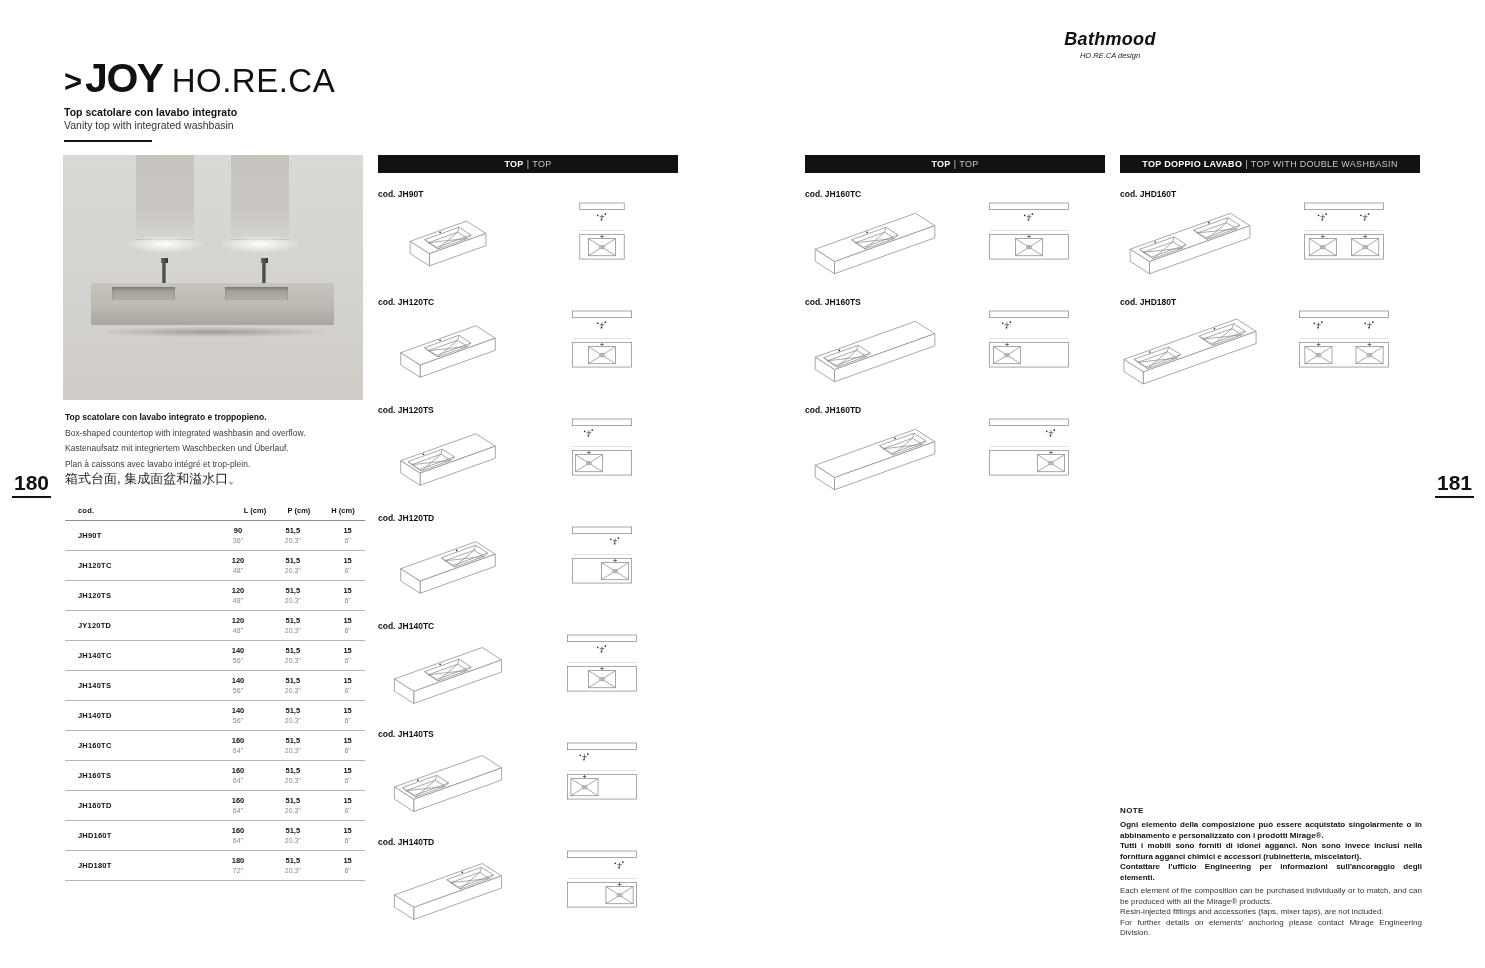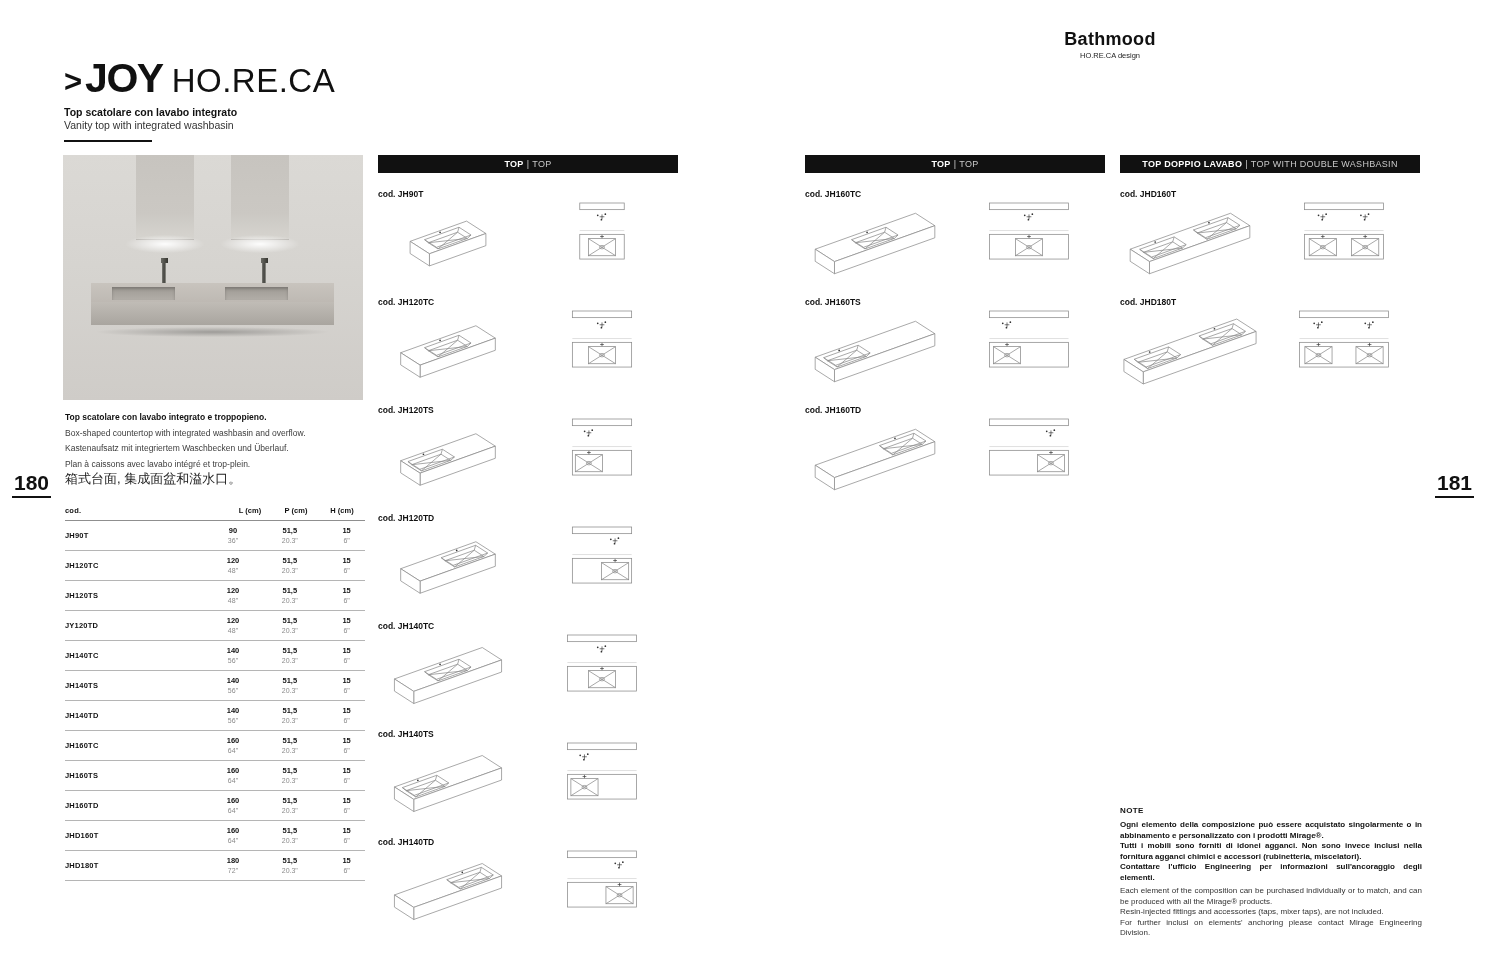--- a/index.html
+++ b/index.html
@@ -5,21 +5,21 @@
   html,body{margin:0;padding:0;}
   body{
     width:1485px;height:968px;position:relative;background:#ffffff;
     font-family:"Liberation Sans","DejaVu Sans",sans-serif;color:#111;overflow:hidden;
   }
   
   .pagenum{position:absolute;font-size:21px;font-weight:700;border-bottom:2px solid #111;padding:0 2px 1px;}
   .pagenum.left{left:12px;top:471px;}
   .pagenum.right{left:1435px;top:471px;}
   
-  .brand{position:absolute;left:1048px;top:29px;width:124px;text-align:center;}
+  .brand{position:absolute;left:1048px;top:29px;width:124px;text-align:center;font-style:italic;}
   .brand .bname{font-size:18px;font-weight:800;letter-spacing:.3px;}
   .brand .btag{font-size:7.5px;margin-top:1px;color:#222;}
   
   .titleblock{position:absolute;left:64px;top:60px;}
   .trow1{display:flex;align-items:baseline;}
   .arrow{font-size:31px;font-weight:800;margin-right:3px;}
   .joy{font-size:41px;font-weight:800;letter-spacing:-1.5px;line-height:36px;}
   .suffix{font-size:33px;font-weight:400;margin-left:9px;letter-spacing:.5px;}
   .sub-it{font-size:10.5px;font-weight:700;margin-top:6px;}
   .sub-en{font-size:10.5px;color:#333;margin-top:1px;}
@@ -49,21 +49,21 @@
     background:radial-gradient(ellipse at center,rgba(0,0,0,.25),rgba(0,0,0,0) 72%);}
   
   .desc{position:absolute;left:65px;top:412px;width:300px;}
   .desc p{margin:0 0 5.5px;font-size:8.5px;line-height:10px;color:#3c3c3c;}
   .desc p.it{font-weight:700;color:#111;}
   .desc p.zh{font-size:13px;color:#222;}
   
   .dims{position:absolute;left:65px;top:502px;width:300px;font-size:7.5px;}
   .thead{display:flex;border-bottom:1px solid #8f8f8f;padding:4px 0 5px;font-weight:700;}
   .trowx{display:flex;border-bottom:1px solid #b5b5b5;padding:5px 0;gap:20px;}
-  .tc.cod{width:162px;font-weight:700;letter-spacing:.2px;display:flex;align-items:center;}
+  .tc.cod{width:162px;font-weight:700;letter-spacing:.2px;display:flex;align-items:center;margin-left:13px;}
   .tc.num{width:46px;text-align:center;display:flex;flex-direction:column;justify-content:center;}
   .v{font-weight:700;line-height:10px;}
   .vi{color:#8a8a8a;font-size:7px;line-height:9px;}
   .tfoot{display:flex;padding:5px 0 4px;}
   .tfoot .lbl{width:162px;}
   .tfoot .lbl .l1{font-weight:700;line-height:10px;}
   .tfoot .lbl .l2{font-size:7px;color:#555;line-height:9px;letter-spacing:.2px;}
   
   .pcol{position:absolute;top:155px;width:300px;}
   .colhead{height:18px;line-height:18px;background:#111;color:#fff;text-align:center;
@@ -783,14 +783,14 @@
     </div>
 </div>
 
 <div class="note">
   <div class="ntitle">NOTE</div>
   <p class="nit">Ogni elemento della composizione può essere acquistato singolarmente o in abbinamento e personalizzato con i prodotti Mirage®.</p>
   <p class="nit">Tutti i mobili sono forniti di idonei agganci. Non sono invece inclusi nella fornitura agganci chimici e accessori (rubinetteria, miscelatori).</p>
   <p class="nit">Contattare l'ufficio Engineering per informazioni sull'ancoraggio degli elementi.</p>
   <p class="nen gap">Each element of the composition can be purchased individually or to match, and can be produced with all the Mirage® products.</p>
   <p class="nen">Resin-injected fittings and accessories (taps, mixer taps), are not included.</p>
-  <p class="nen">For further inclusi on elements' anchoring please contact Mirage Engineering Division.</p>
+  <p class="nen">For further details on elements' anchoring please contact Mirage Engineering Division.</p>
 </div>
 
 </body></html>

